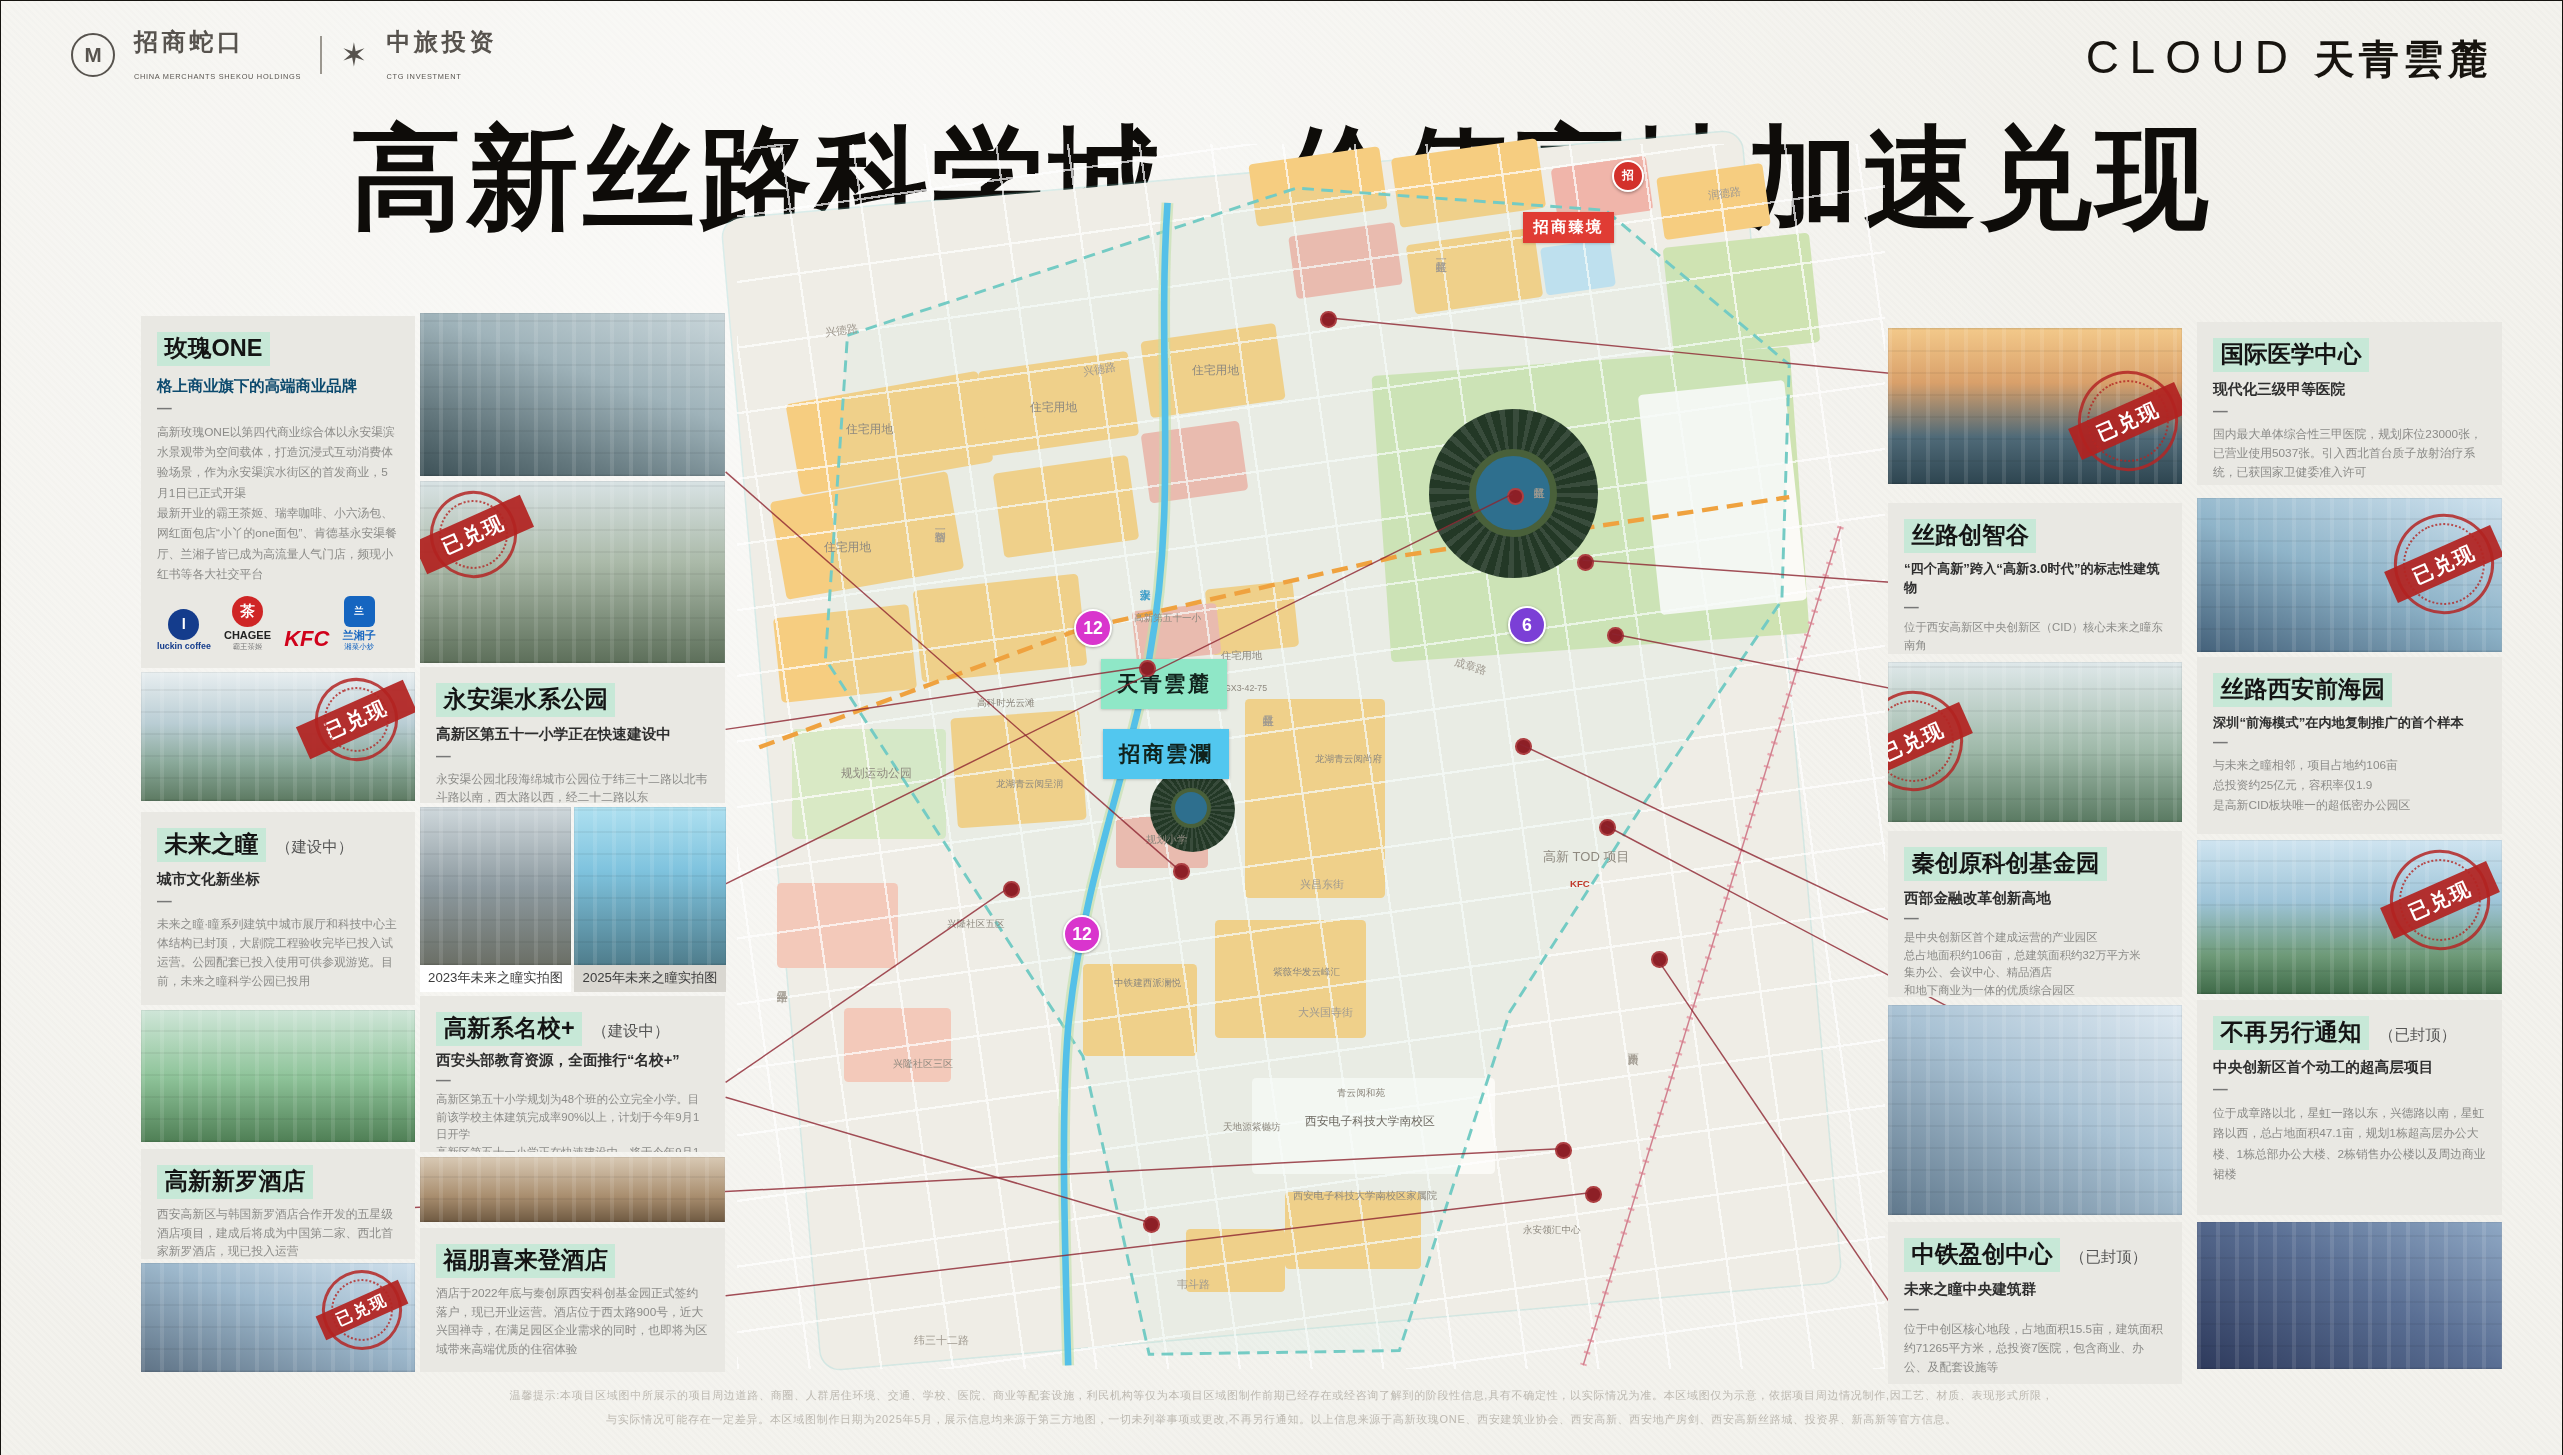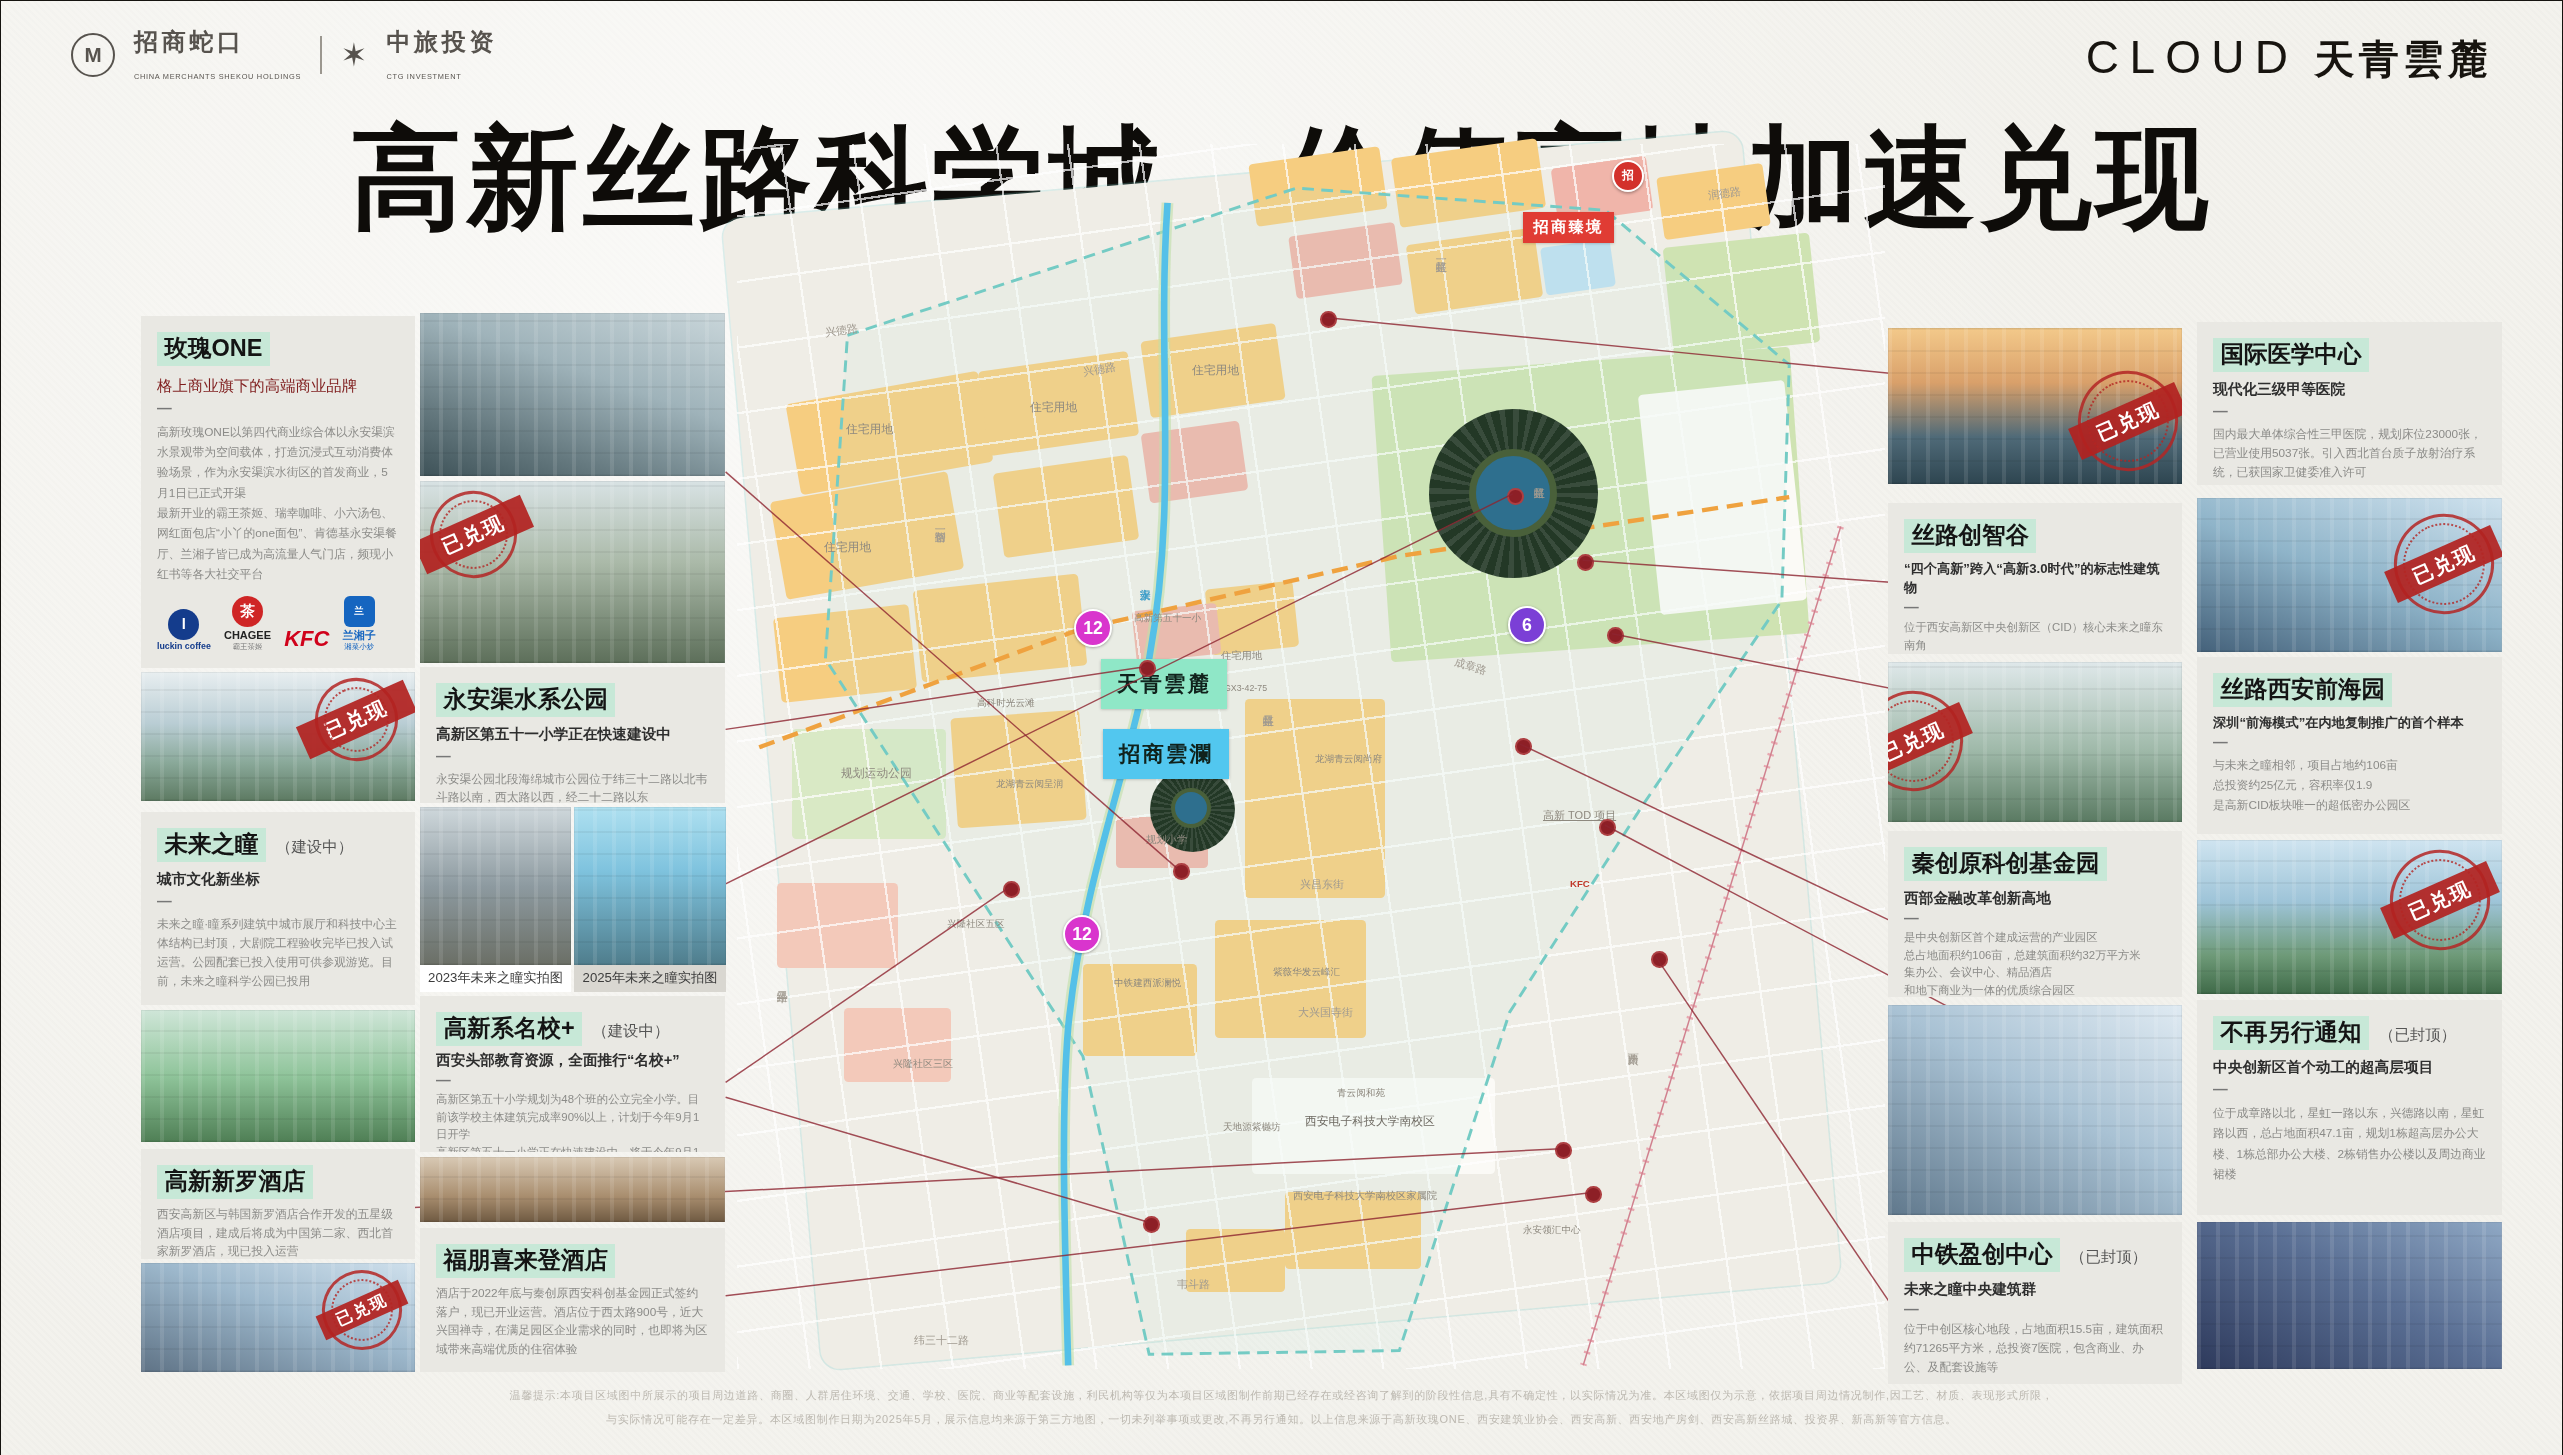--- a/index.html
+++ b/index.html
@@ -100,21 +100,21 @@
     <span class="brand-en">CLOUD</span>
     <span class="brand-zh">天青雲麓</span>
   </div>
 
   <div class="title">高新丝路科学城　价值高地加速兑现</div>
   <div class="subtitle">百年招商 空中大院 传世东方屋脊</div>
 
   <div class="ctext" style="left:140px;top:315px;width:274px;height:352px">
     <div class="trow">
         <span class="ttl">玫瑰ONE</span>
-      <span class="tag2" style="font-weight:400;color:#7f1d1d">格上商业旗下的高端商业品牌</span>
+      <span class="tag2" style="font-weight:700;color:#0c4a6e">格上商业旗下的高端商业品牌</span>
       </div>
     <div class="dash">—</div>
     <div class="body" style="font-size:11.8px;line-height:1.72">高新玫瑰ONE以第四代商业综合体以永安渠滨水景观带为空间载体，打造沉浸式互动消费体验场景，作为永安渠滨水街区的首发商业，5月1日已正式开渠
 最新开业的霸王茶姬、瑞幸咖啡、小六汤包、网红面包店“小丫的one面包”、肯德基永安渠餐厅、兰湘子皆已成为高流量人气门店，频现小红书等各大社交平台</div>
     <div class="brands">
       <div class="bchip">
           <div class="bic" style="background:#143c8c">l</div>
           <span class="bname" style="color:#143c8c;font-size:8.8px">luckin coffee</span>
         </div>
       <div class="bchip">
@@ -366,21 +366,21 @@
       <span class="mlabel" style="left: 578px; top: 609px; font-size: 9.6px;">龙湖青云阅尚府</span>
       <span class="mlabel" style="left: 409px; top: 690px; font-size: 10.3px;">规划小学</span>
       <span class="mlabel" style="left: 104px; top: 622px; font-size: 11.8px;">规划运动公园</span>
       <span class="mlabel" style="left: 210px; top: 774px; font-size: 9.6px;">兴隆社区五区</span>
       <span class="mlabel" style="left: 156px; top: 914px; font-size: 10px;">兴隆社区三区</span>
       <span class="mlabel" style="left: 377px; top: 833px; font-size: 9.6px;">中铁建西派澜悦</span>
       <span class="mlabel" style="left: 536px; top: 822px; font-size: 9.6px;">紫薇华发云峰汇</span>
       <span class="mlabel" style="left: 600px; top: 943px; font-size: 9.6px;">青云阅和苑</span>
       <span class="mlabel" style="left: 486px; top: 977px; font-size: 9.6px;">天地源紫樾坊</span>
       <span class="mlabel" style="left: 786px; top: 1080px; font-size: 9.6px;">永安领汇中心</span>
-      <span class="mlabel" style="left: 806px; top: 665px; font-size: 11px; text-decoration: underline;">高新 TOD 项目</span>
+      <span class="mlabel" style="left: 806px; top: 705px; font-size: 13px;">高新 TOD 项目</span>
       <span class="mlabel" style="left: 568px; top: 970px; font-size: 11.8px; color: rgb(110, 106, 98);">西安电子科技大学南校区</span>
       <span class="mlabel" style="left: 556px; top: 1046px; font-size: 10.3px;">西安电子科技大学南校区家属院</span>
       <span class="mlabel" style="left: 833px; top: 734px; font-size: 9.6px; color: rgb(192, 57, 43); font-weight: 800;">KFC</span>
       <div class="mtag teal" style="left: 364px; top: 515px;">天青雲麓</div>
       <div class="mtag blue" style="left: 366px; top: 585px;">招商雲瀾</div>
       <div class="mtag red" style="left: 786px; top: 68px;">招商臻境</div>
       <div class="pin-dot" style="left: 875px; top: 16px;">招</div>
       <div class="marker" style="left: 337px; top: 465px; background: rgb(217, 53, 205);">12</div>
       <div class="marker" style="left: 326px; top: 771px; background: rgb(217, 53, 205);">12</div>
       <div class="marker" style="left: 771px; top: 462px; background: rgb(123, 63, 214);">6</div>

